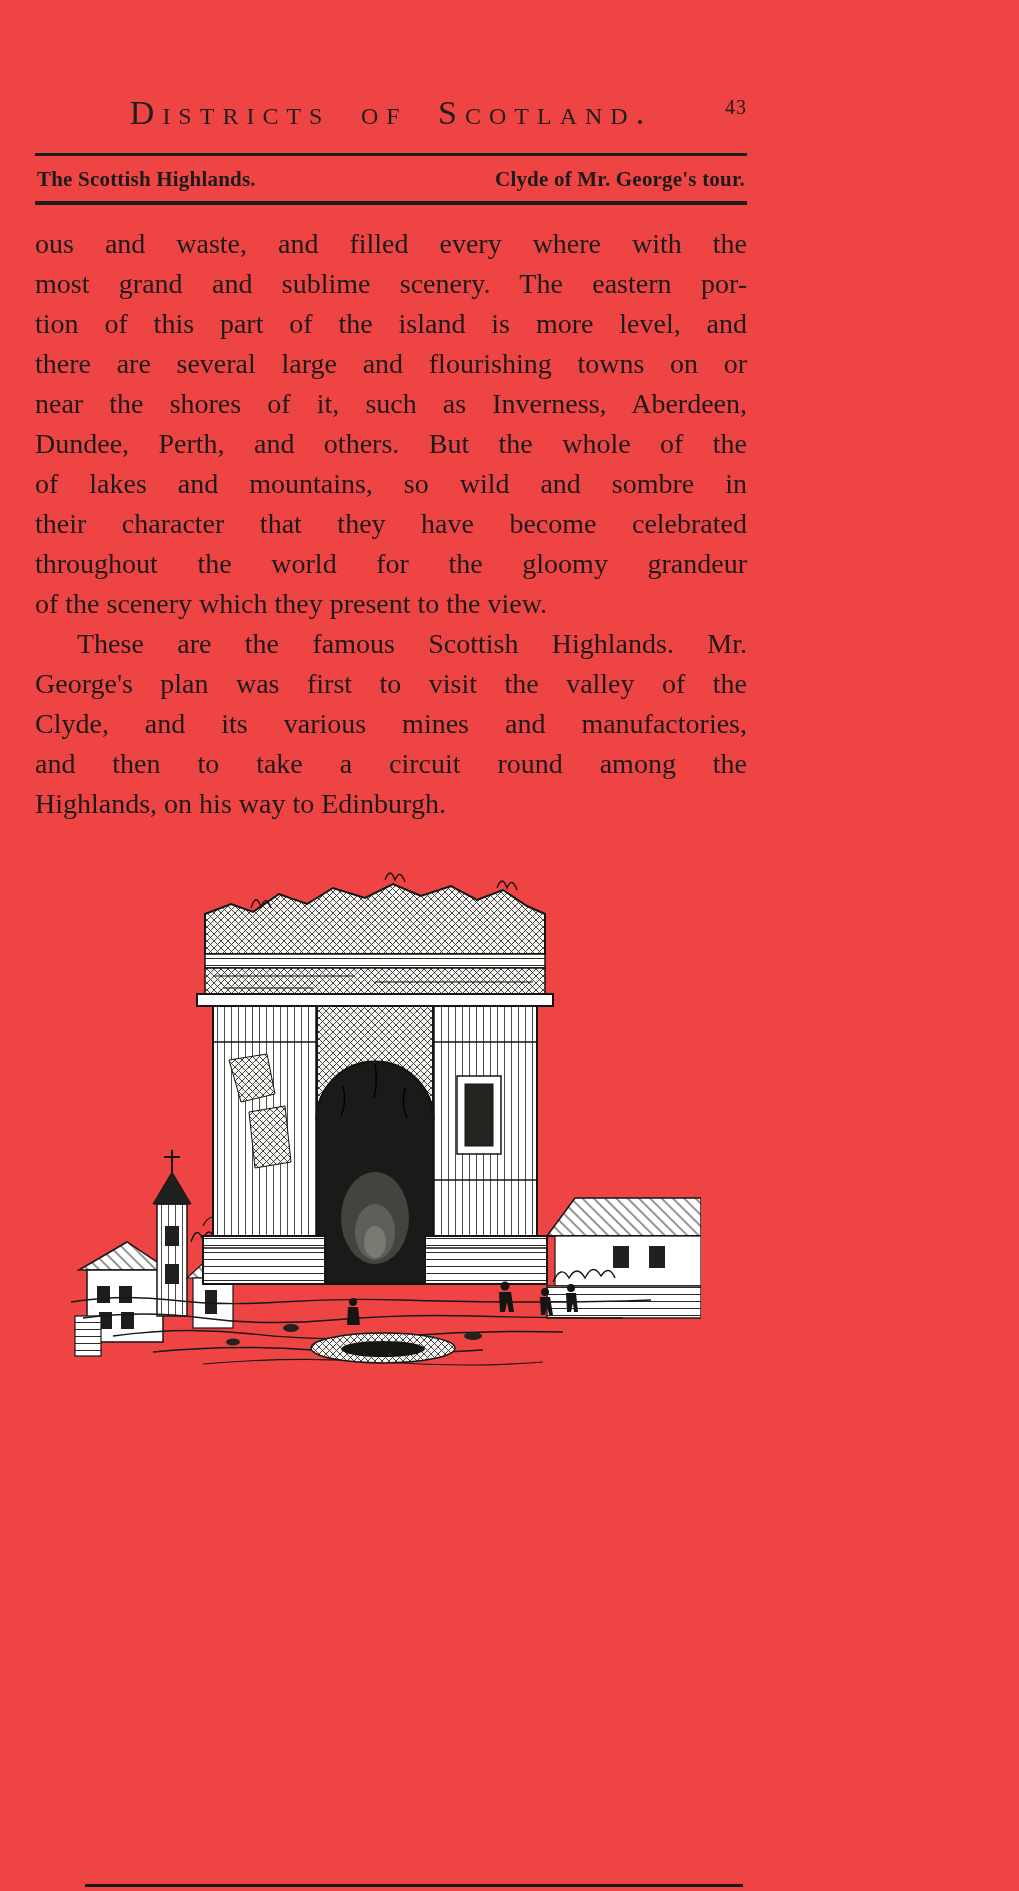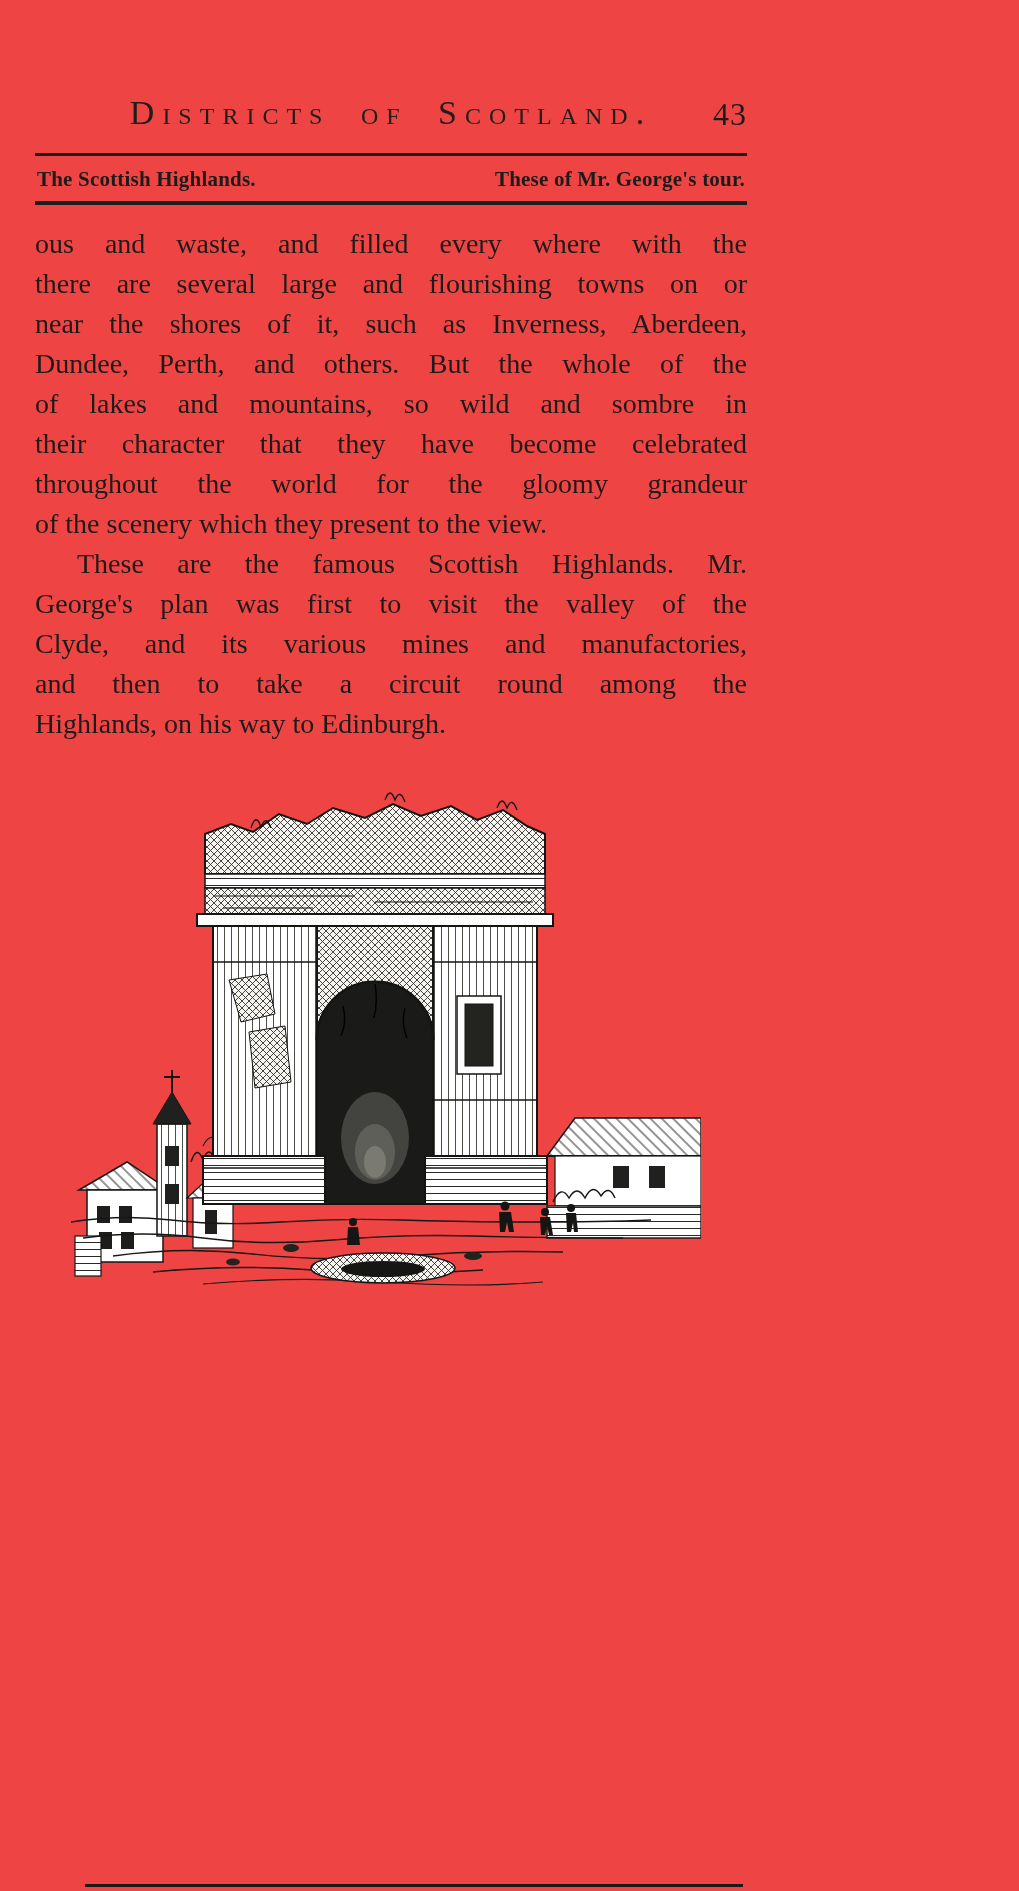--- a/index.html
+++ b/index.html
@@ -14,21 +14,21 @@
   
   .header{position:relative;margin-top:94px;height:46px;}
   .title{
     display:block;text-align:center;
     font-variant:small-caps;
     font-size:34px;letter-spacing:8px;word-spacing:14px;
     color:#201e1b;
   }
   .page-number{
     position:absolute;right:0;top:2px;
-    font-size:32px;letter-spacing:1px;
+    font-size:20px;letter-spacing:1px;
   }
 
   
   .rule{background:#1f1d1a;}
   .rule-thin{height:3px;margin-top:13px;}
   .rule-thick{height:4px;}
   .running-heads{
     display:flex;justify-content:space-between;align-items:baseline;
     padding:11px 2px 9px 2px;
     font-weight:bold;font-size:21px;letter-spacing:0.2px;gap:16px;
@@ -61,28 +61,30 @@
 
     <div class="header">
       <span class="title">Districts of Scotland.</span>
       <span class="page-number">43</span>
     </div>
 
     <div class="rule rule-thin"></div>
 
     <div class="running-heads">
       <span>The Scottish Highlands.</span>
-      <span>These of Mr. George's tour.</span>
+      <span>Clyde of Mr. George's tour.</span>
     </div>
 
     <div class="rule rule-thick"></div>
 
     <div class="body-text">
       <div class="para">
         <div class="line">ous and waste, and filled every where with the</div>
+        <div class="line">most grand and sublime scenery. The eastern por-</div>
+        <div class="line">tion of this part of the island is more level, and</div>
         <div class="line">there are several large and flourishing towns on or</div>
         <div class="line">near the shores of it, such as Inverness, Aberdeen,</div>
         <div class="line">Dundee, Perth, and others. But the whole of the</div>
         <div class="line">of lakes and mountains, so wild and sombre in</div>
         <div class="line">their character that they have become celebrated</div>
         <div class="line">throughout the world for the gloomy grandeur</div>
         <div class="line last">of the scenery which they present to the view.</div>
       </div>
       <div class="para">
         <div class="line indent">These are the famous Scottish Highlands. Mr.</div>

